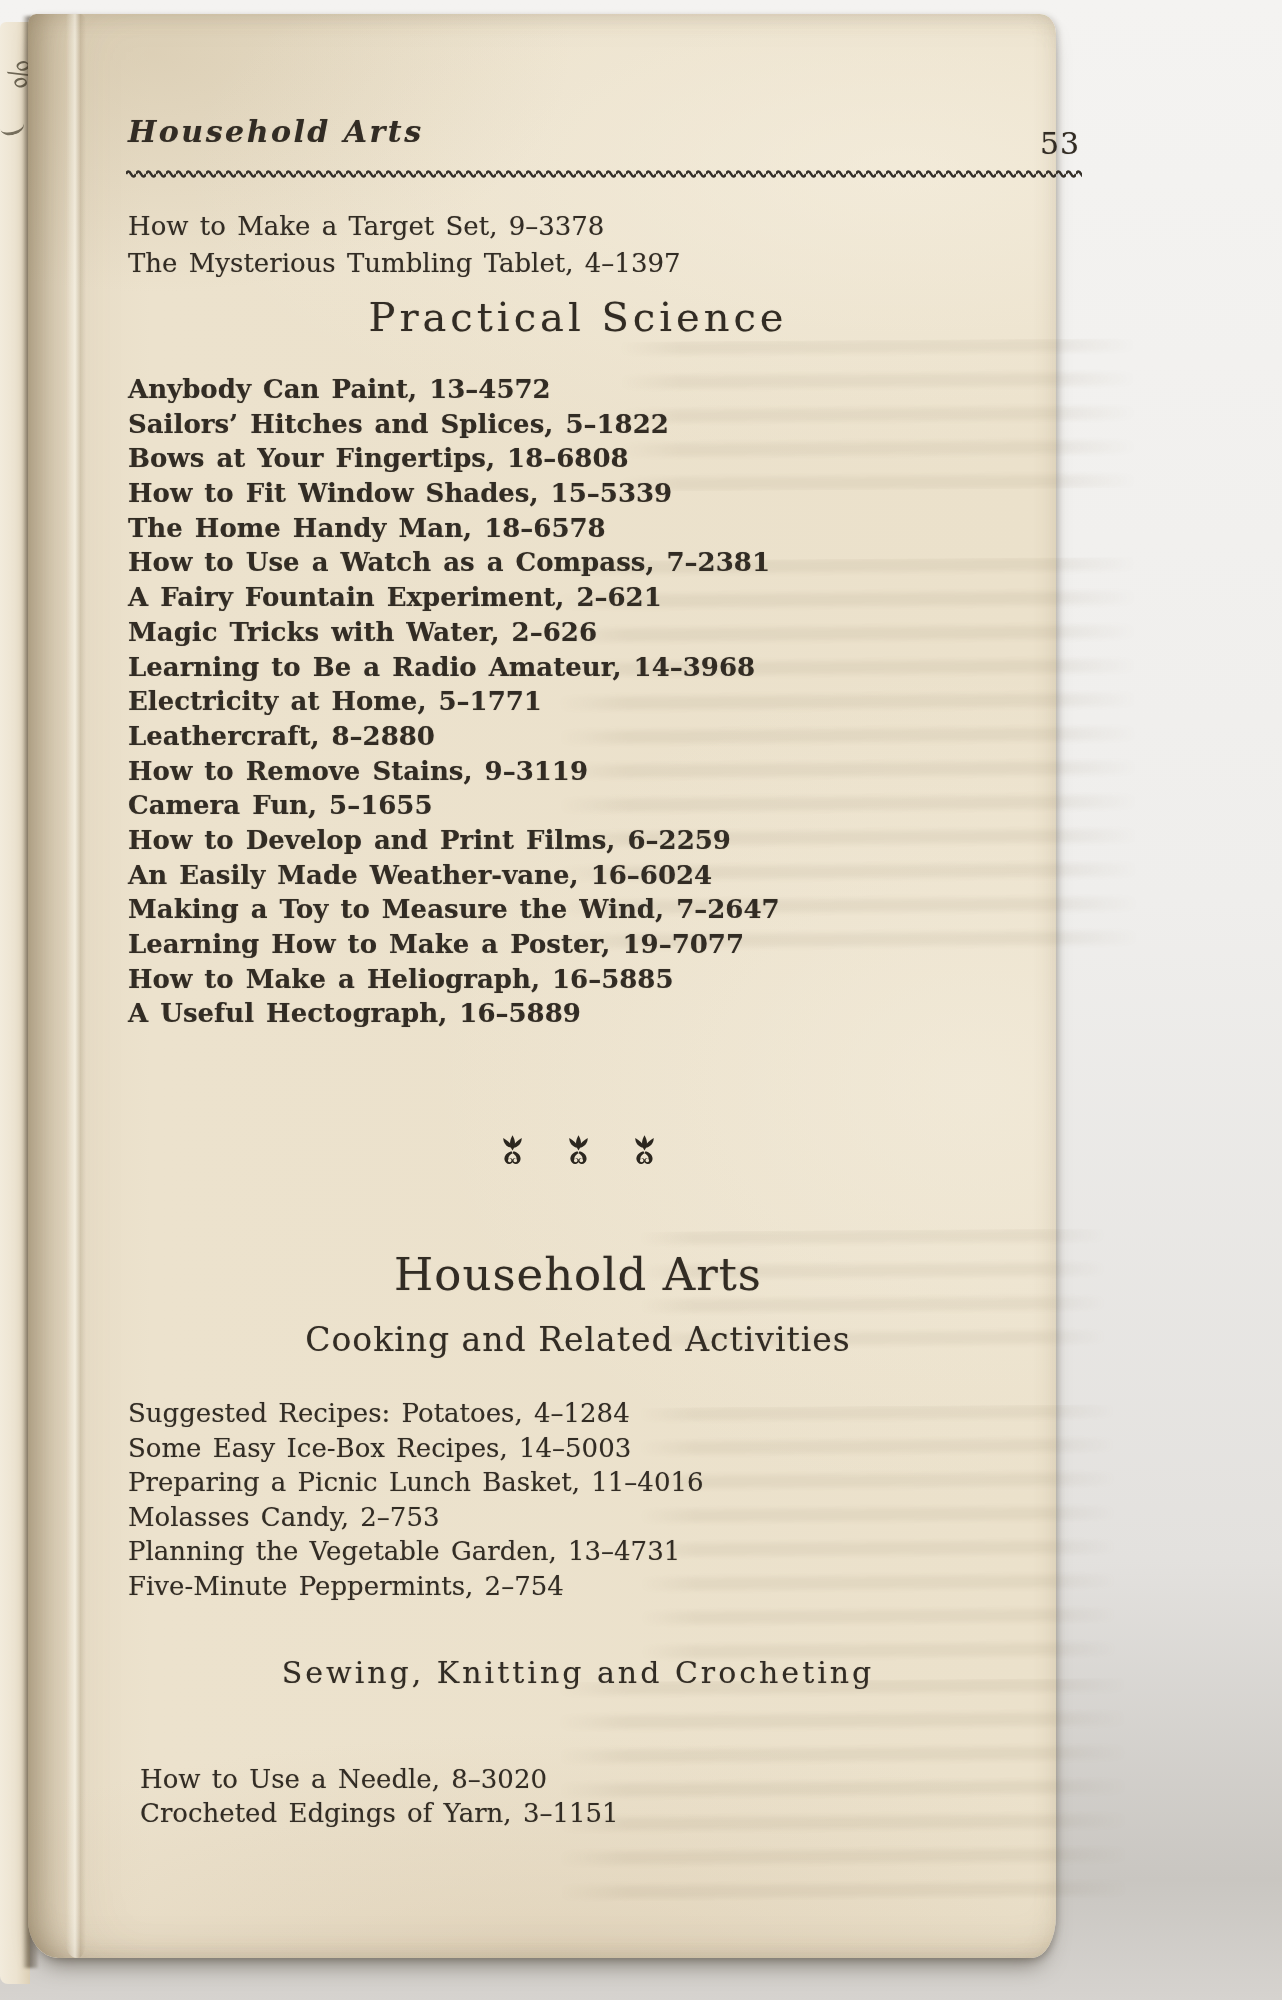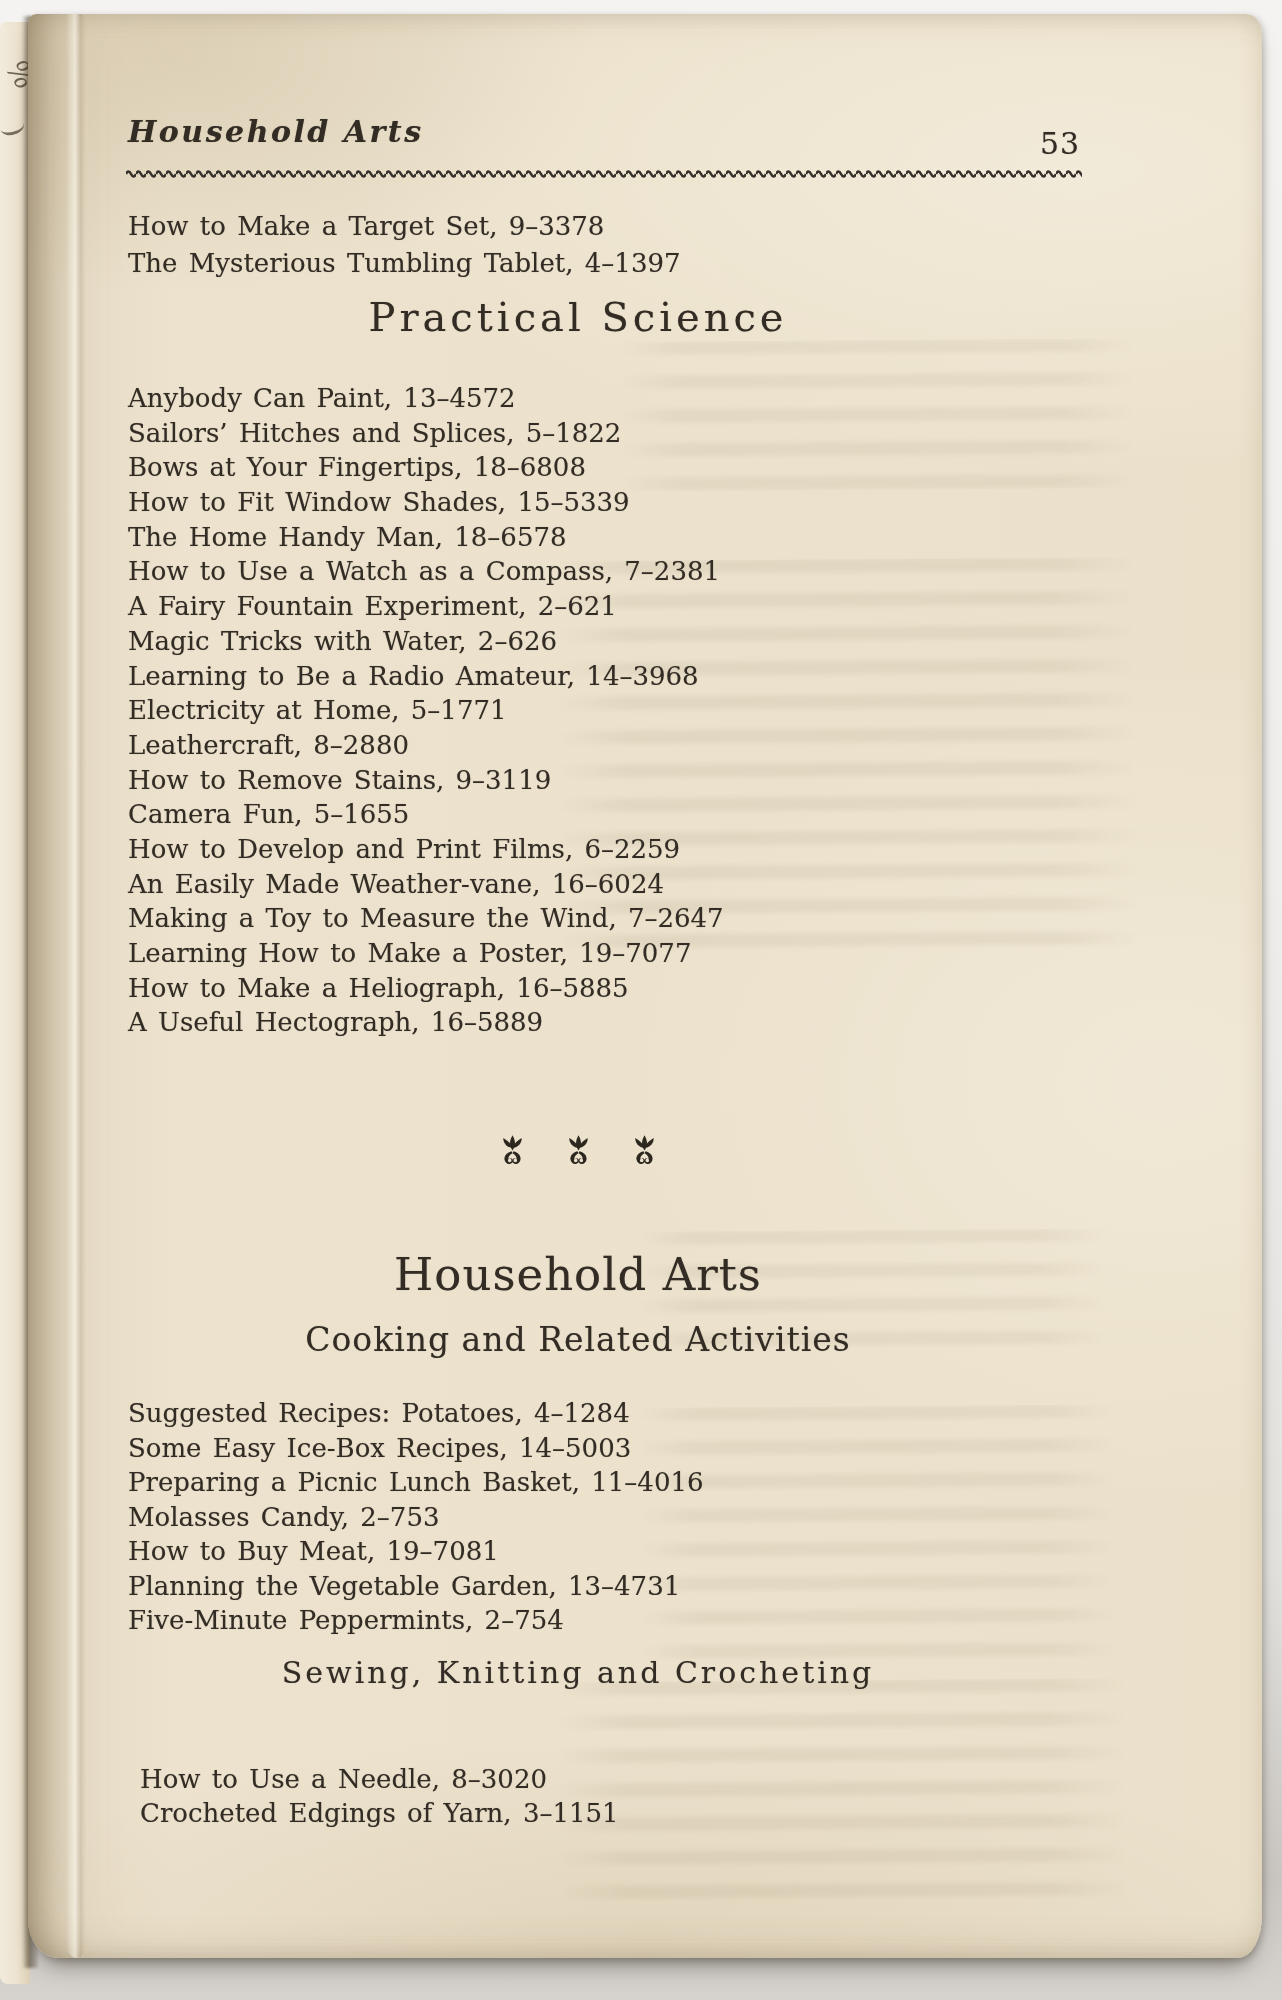--- a/index.html
+++ b/index.html
@@ -28,21 +28,21 @@
   }
   
   .gutter{
     position:absolute;left:22px;top:16px;width:16px;height:1952px;
     background:linear-gradient(90deg,rgba(58,46,28,.0) 0%,rgba(58,46,28,.55) 45%,rgba(58,46,28,.15) 100%);
     filter:blur(1.5px);
   }
 
   
   .page{
-    position:absolute;left:28px;top:14px;width:1234px;height:1944px;
+    position:absolute;left:28px;top:14px;width:1028px;height:1944px;
     background:
       radial-gradient(1200px 500px at 85% 8%,rgba(248,242,228,.55),transparent 60%),
       radial-gradient(900px 700px at 92% 55%,rgba(246,240,226,.5),transparent 60%),
       radial-gradient(700px 400px at 12% 2%,rgba(188,170,136,.32),transparent 60%),
       radial-gradient(1000px 320px at 50% 100%,rgba(206,187,158,.35),transparent 70%),
       linear-gradient(90deg,#e0d4ba 0%,#e8ddc7 4%,#ece2cd 12%,#ebe1cb 100%);
     border-radius:8px 16px 24px 30px / 10px 20px 42px 38px;
     box-shadow:
       inset 26px 0 34px -18px rgba(95,78,50,.40),
       inset 60px 0 80px -50px rgba(120,100,70,.25),
@@ -78,21 +78,21 @@
     position:absolute;left:100px;top:100px;
     font-size:30px;font-style:italic;font-weight:600;letter-spacing:2.5px;
   }
   .page-num{position:absolute;left:1012px;top:112px;font-size:30px;letter-spacing:1px;}
   .wavy-rule{position:absolute;left:98px;top:152px;}
 
   .entry-list{position:absolute;left:100px;font-size:26px;word-spacing:3px;}
   .entry-list > div{height:34.7px;line-height:34.7px;white-space:nowrap;}
   .intro-list{top:194px;}
   .intro-list > div{height:37px;line-height:37px;}
-  .ps-list{top:367px;}
+  .ps-list{top:358px;font-weight:bold;}
   .cook-list{top:1382px;}
   .cook-list > div{height:34.5px;line-height:34.5px;}
   .sew-list{top:1748px;}
   .sew-list > div{height:34px;line-height:34px;margin-left:12px;}
 
   .center-col{position:absolute;left:40px;width:1020px;text-align:center;}
   .h-practical{top:280px;font-size:40px;letter-spacing:4px;}
   .h-part{top:1234px;font-size:45px;letter-spacing:1px;}
   .h-cooking{top:1306px;font-size:33px;letter-spacing:1px;}
   .h-sewing{top:1641px;font-size:30px;letter-spacing:3px;}
@@ -193,21 +193,20 @@
     </div>
 
     <div class="center-col h-part ink">Household Arts</div>
 
     <div class="center-col h-cooking ink">Cooking and Related Activities</div>
     <div class="entry-list cook-list ink">
         <div>Suggested Recipes:  Potatoes, 4–1284</div>
         <div>Some Easy Ice-Box Recipes, 14–5003</div>
         <div>Preparing a Picnic Lunch Basket, 11–4016</div>
         <div>Molasses Candy, 2–753</div>
-        <div>How to Buy Meat, 19–7081</div>
         <div>Planning the Vegetable Garden, 13–4731</div>
         <div>Five-Minute Peppermints, 2–754</div>
       </div>
 
     <div class="center-col h-sewing ink">Sewing, Knitting and Crocheting</div>
     <div class="entry-list sew-list ink">
         <div>How to Use a Needle, 8–3020</div>
         <div>Crocheted Edgings of Yarn, 3–1151</div>
       </div>
 

